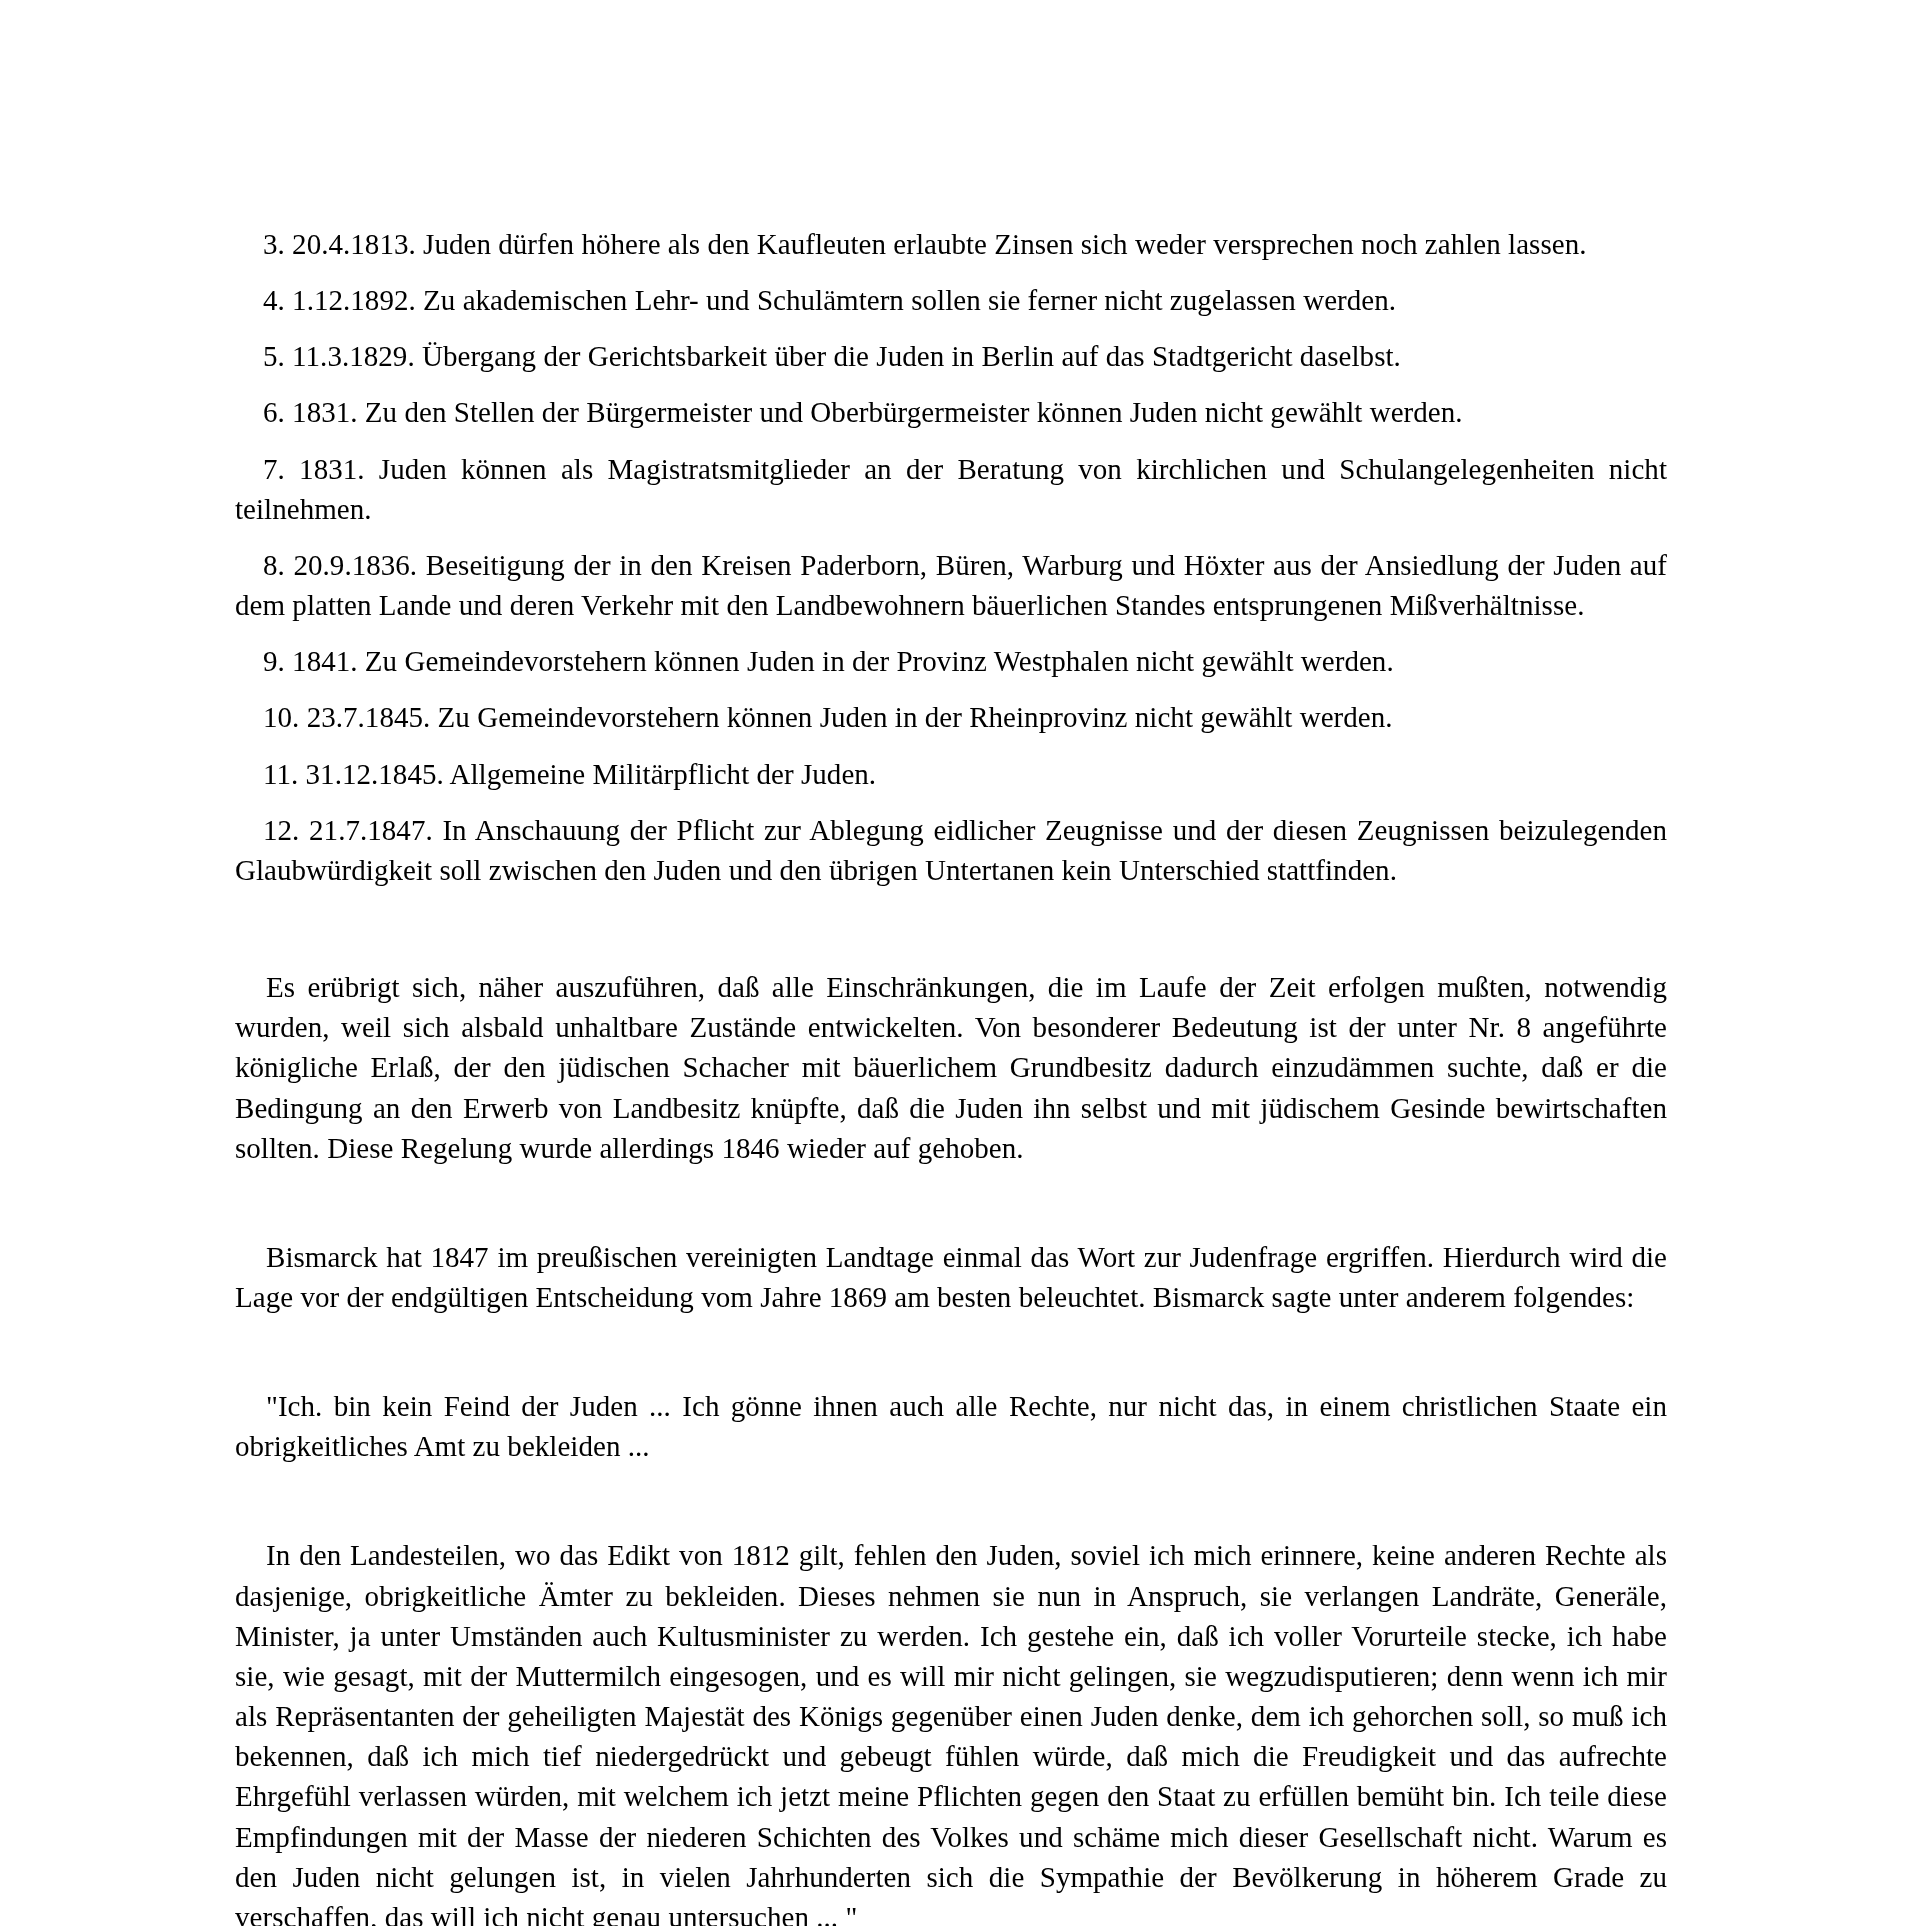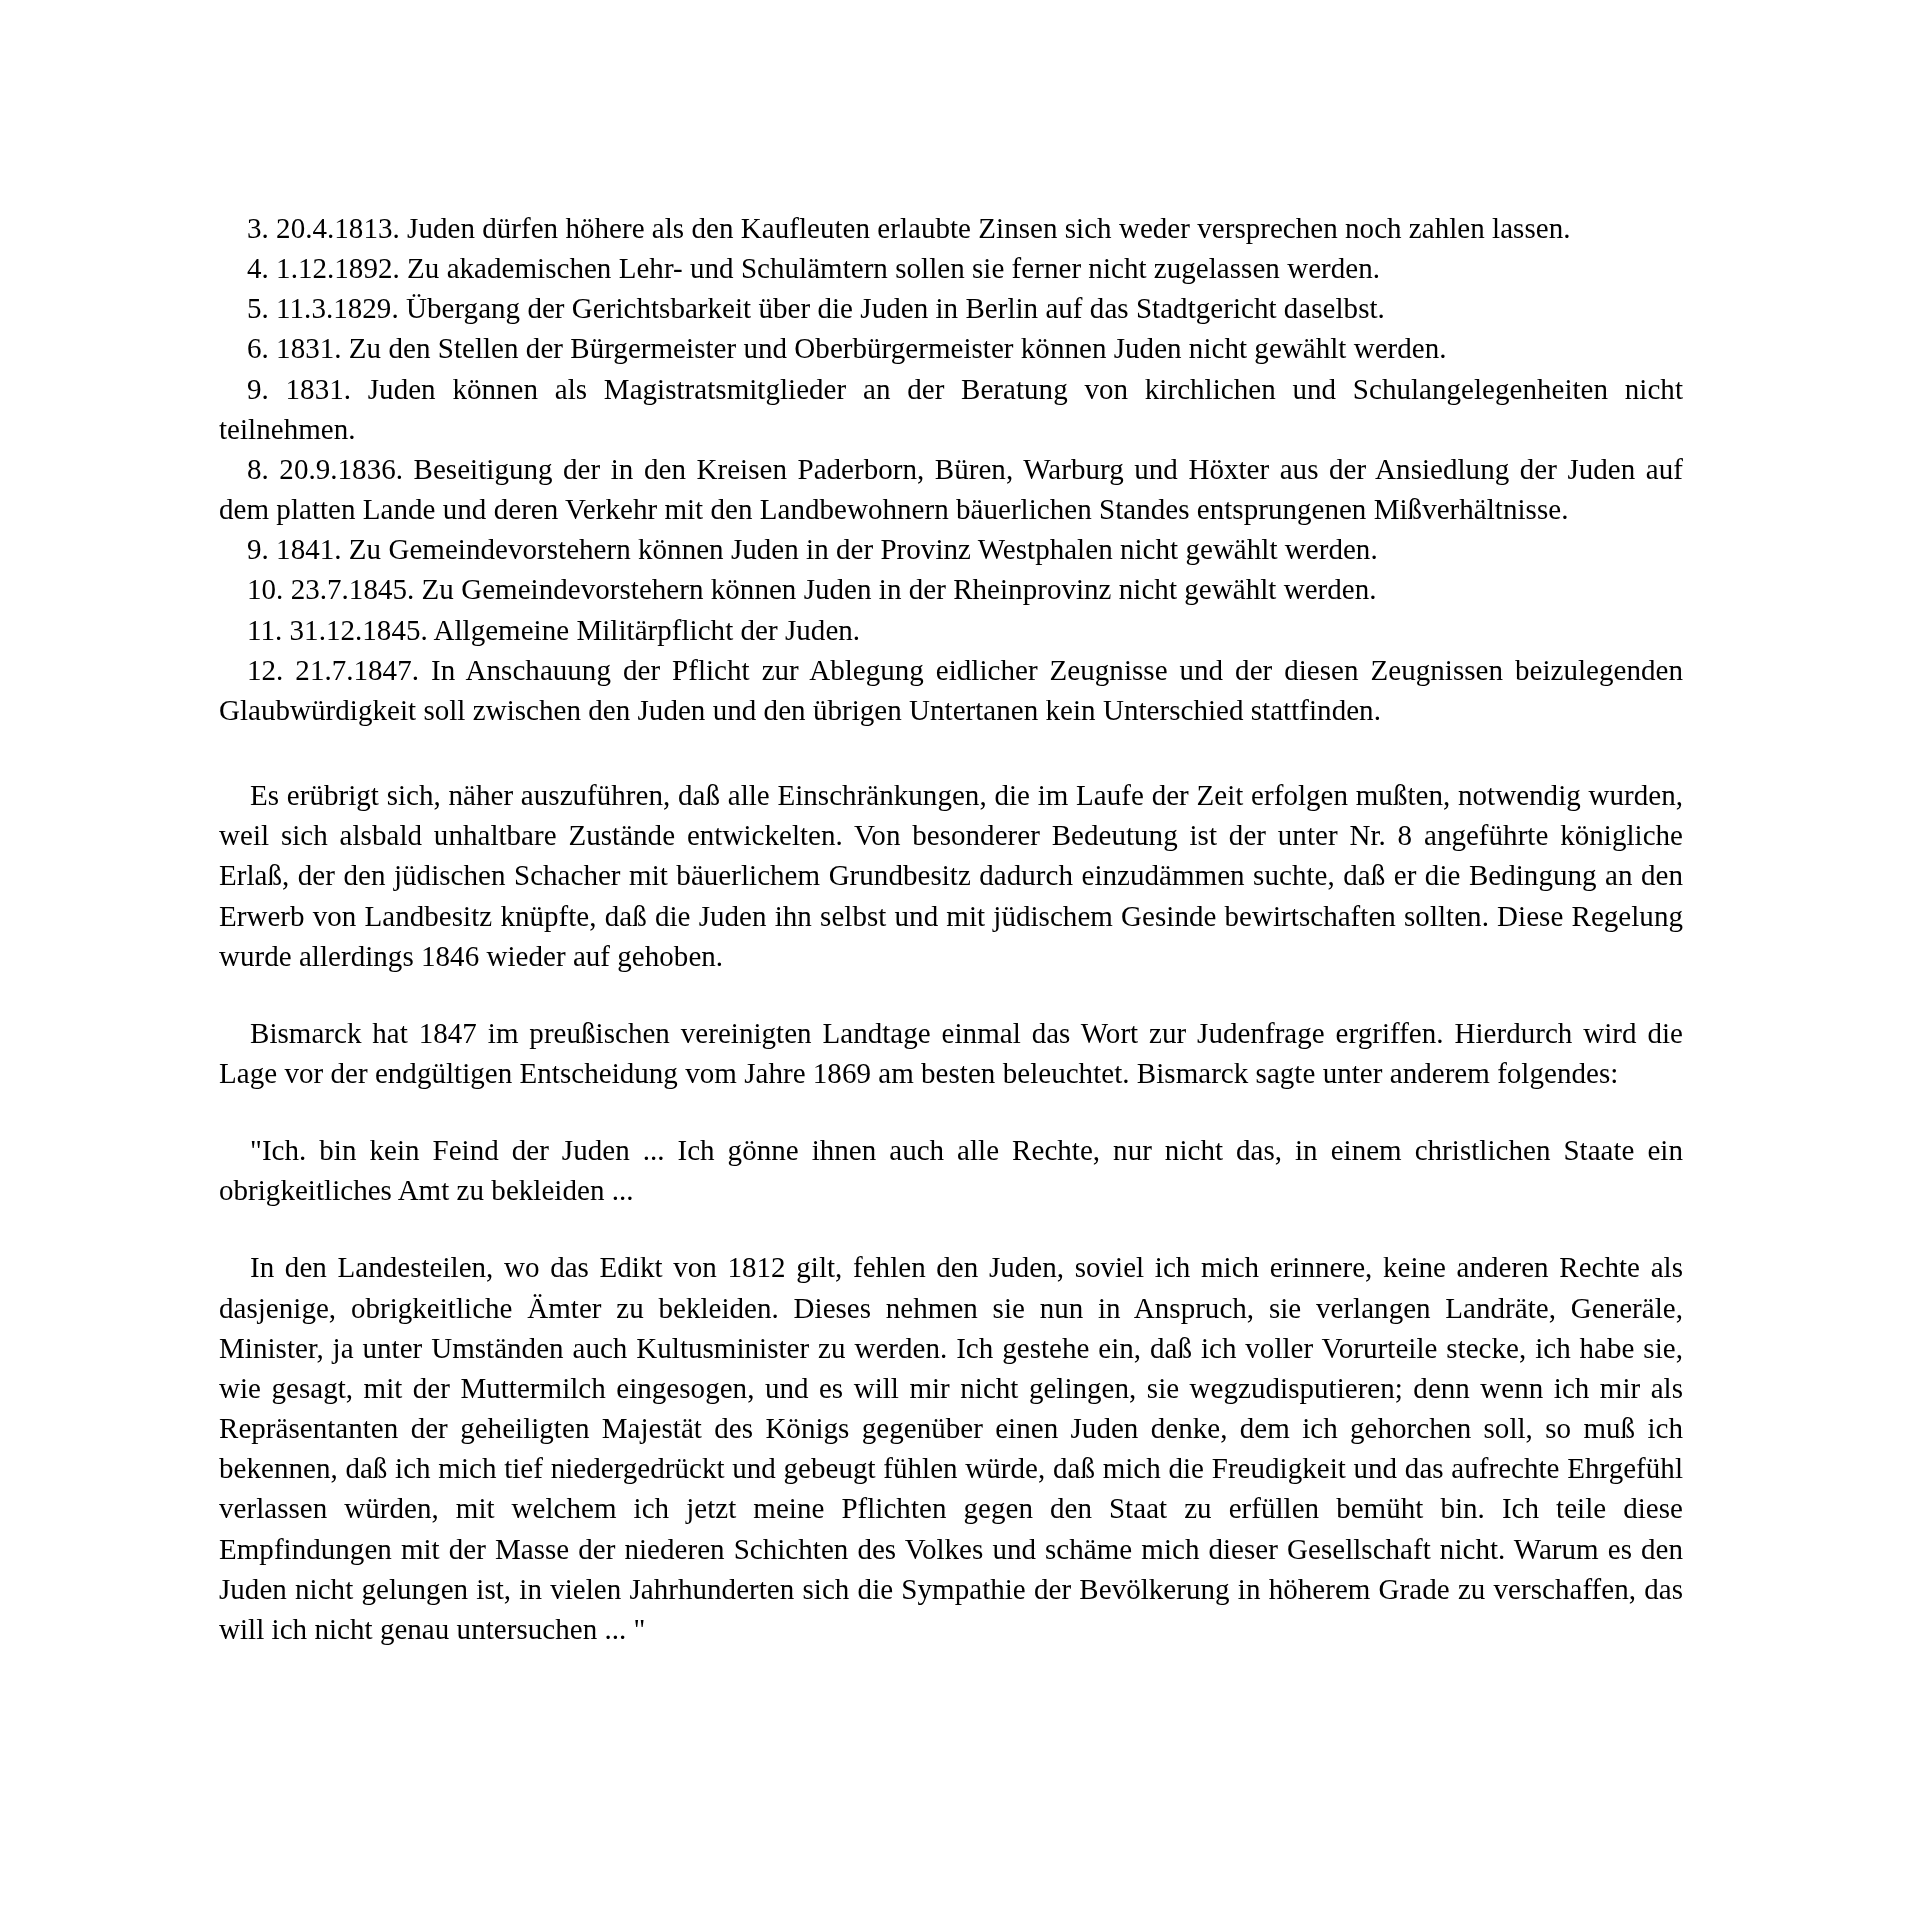--- a/index.html
+++ b/index.html
@@ -21,21 +21,21 @@
     overflow: hidden;
     box-sizing: border-box;
   }
   .text-column {
     position: absolute;
     left: 219px;
     top: 208px;
     width: 1464px;
   }
   .para {
-    margin: 0;
+    margin: 16px;
     font-size: 29px;
     line-height: 1.385;
     text-align: justify;
     text-justify: inter-word;
     letter-spacing: 0.04px;
     word-spacing: 0px;
     hyphens: none;
   }
   
   .para.list-item {
@@ -56,21 +56,21 @@
   <div class="text-column">
 
     <p class="para list-item">3.  20.4.1813.  Juden  dürfen  höhere  als  den  Kaufleuten  erlaubte  Zinsen  sich  weder versprechen noch zahlen lassen.</p>
 
     <p class="para list-item">4. 1.12.1892. Zu akademischen Lehr- und Schulämtern sollen sie ferner nicht zugelassen werden.</p>
 
     <p class="para list-item">5. 11.3.1829. Übergang der Gerichtsbarkeit über die Juden in Berlin auf das Stadtgericht daselbst.</p>
 
     <p class="para list-item">6. 1831. Zu den Stellen der Bürgermeister und Oberbürgermeister können Juden nicht gewählt werden.</p>
 
-    <p class="para list-item">9. 1831. Juden können als Magistratsmitglieder an der Beratung von kirchlichen und Schulangelegenheiten nicht teilnehmen.</p>
+    <p class="para list-item">7. 1831. Juden können als Magistratsmitglieder an der Beratung von kirchlichen und Schulangelegenheiten nicht teilnehmen.</p>
 
     <p class="para list-item">8. 20.9.1836. Beseitigung der in den Kreisen Paderborn, Büren, Warburg und Höxter aus der Ansiedlung der Juden auf dem platten Lande und deren Verkehr mit den Landbewohnern bäuerlichen Standes entsprungenen Mißverhältnisse.</p>
 
     <p class="para list-item">9. 1841. Zu Gemeindevorstehern können Juden in der Provinz Westphalen nicht gewählt werden.</p>
 
     <p class="para list-item">10. 23.7.1845. Zu Gemeindevorstehern können Juden in der Rheinprovinz nicht gewählt werden.</p>
 
     <p class="para list-item">11. 31.12.1845. Allgemeine Militärpflicht der Juden.</p>
 
     <p class="para list-item">12. 21.7.1847. In Anschauung der Pflicht zur Ablegung eidlicher Zeugnisse und der diesen Zeugnissen beizulegenden Glaubwürdigkeit soll zwischen den Juden und den übrigen Untertanen kein Unterschied stattfinden.</p>

